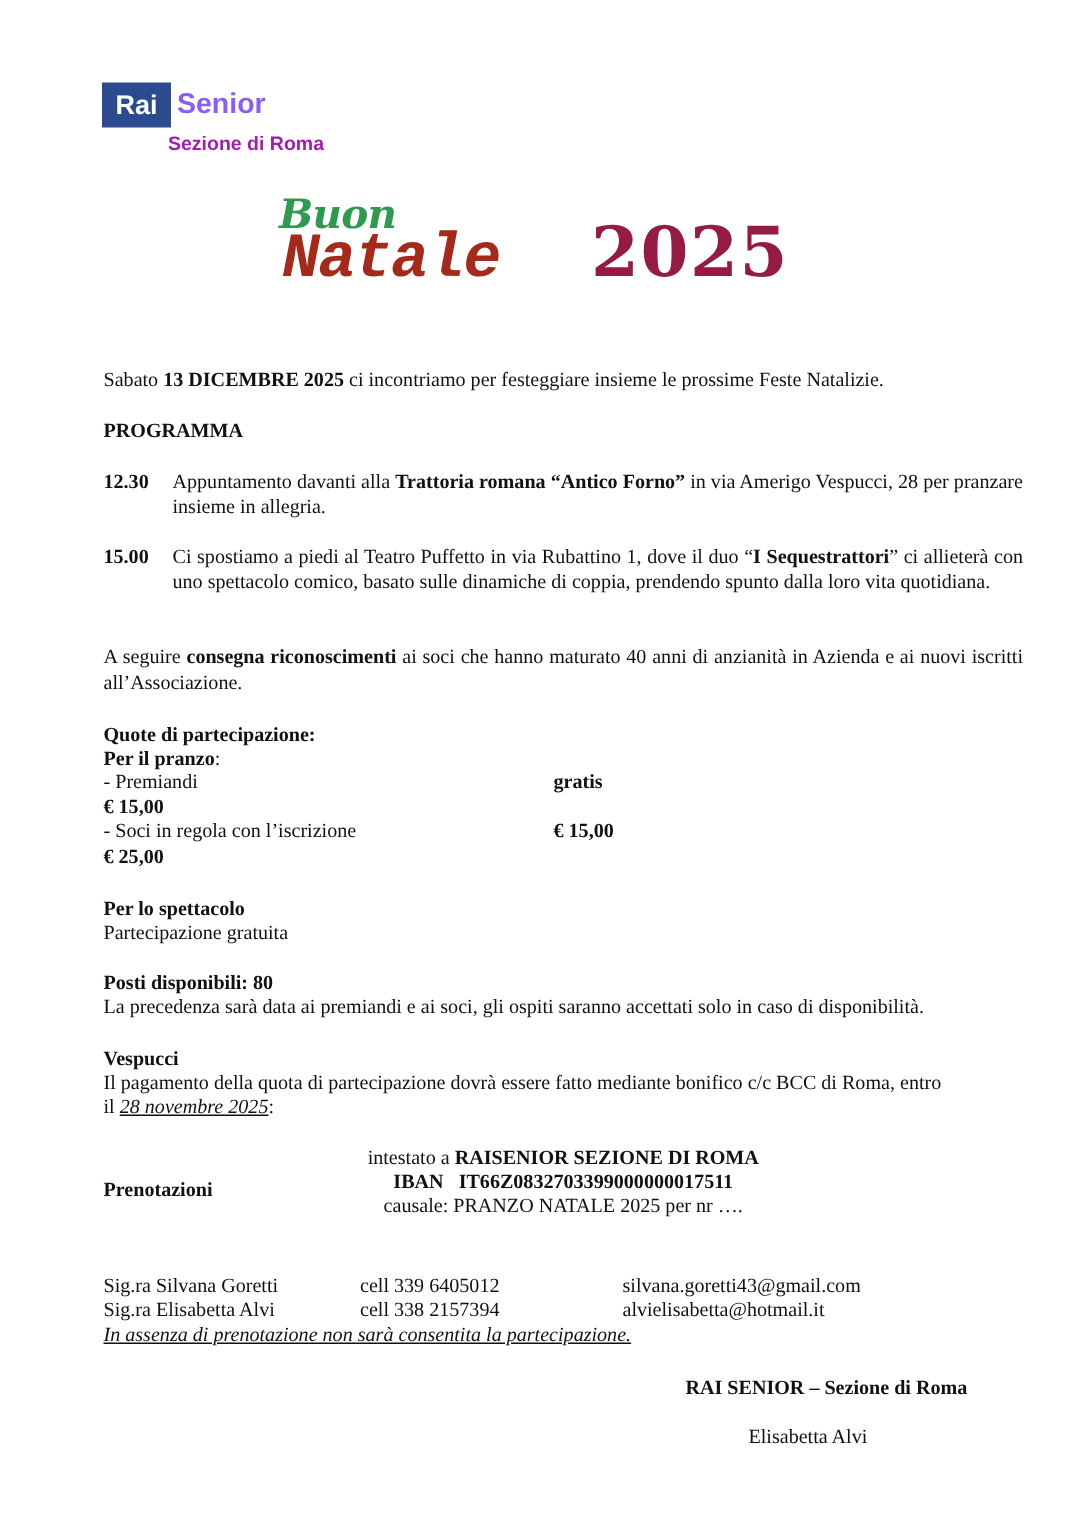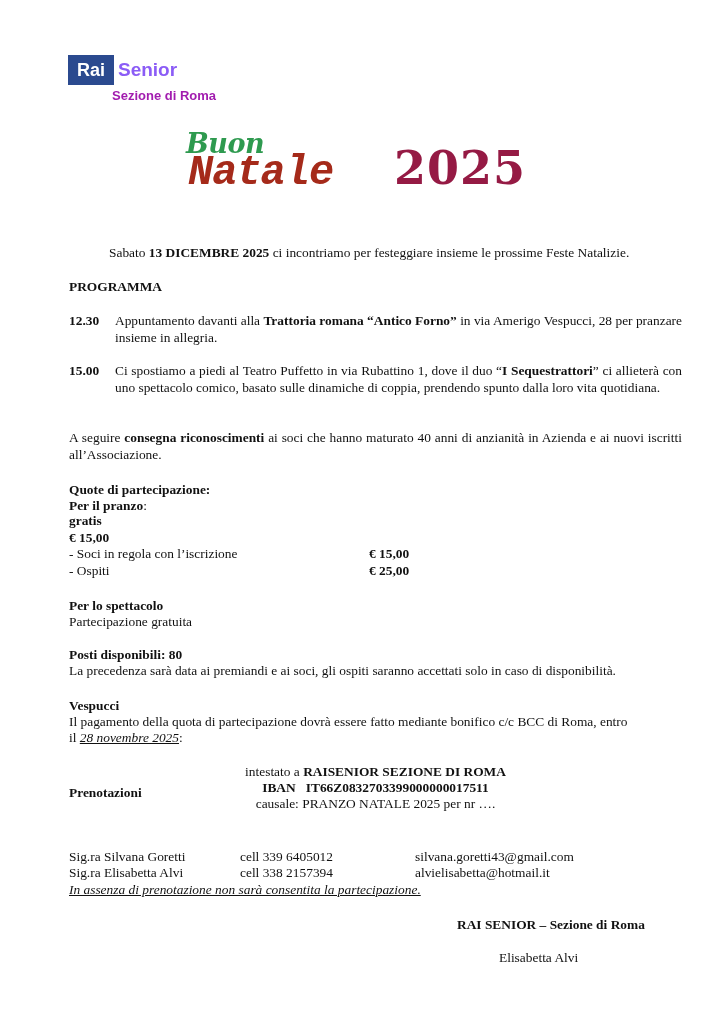--- a/index.html
+++ b/index.html
@@ -39,21 +39,21 @@
 <div class="abs logo">
   <div class="rai-box">Rai</div>
   <div class="senior">Senior</div>
 </div>
 <div class="abs sezione">Sezione di Roma</div>
 
 <div class="abs buon">Buon</div>
 <div class="abs natale">Natale</div>
 <div class="abs year">2025</div>
 
-<div class="abs line" style="top:244px;margin-left:40px;">
+<div class="abs line" style="top:244px;">
   <span>Sabato </span><span class="b">13 DICEMBRE 2025</span><span> ci incontriamo per festeggiare insieme le prossime Feste Natalizie.</span>
 </div>
 
 <div class="abs line b" style="top:278px;">PROGRAMMA</div>
 
 <div class="abs item-time" style="top:312px;">12.30</div>
 <div class="abs item-text" style="top:312px;">
   <span>Appuntamento davanti alla </span><span class="b">Trattoria romana “Antico Forno”</span><span> in via Amerigo Vespucci, 28 per pranzare insieme in allegria.</span>
 </div>
 
@@ -64,31 +64,31 @@
 
 <div class="abs para" style="top:429px;">
   <span>A seguire </span><span class="b">consegna riconoscimenti</span><span> ai soci che hanno maturato 40 anni di anzianità in Azienda e ai nuovi iscritti all’Associazione.</span>
 </div>
 
 <div class="abs line b" style="top:481px;">Quote di partecipazione:</div>
 <div class="abs line" style="top:497px;">
   <span class="b">Per il pranzo</span><span>:</span>
 </div>
 <div class="abs price-row" style="top:513px;">
+  <span class="lbl">- Premiandi</span>
     <span class="val">gratis</span>
 </div>
 <div class="abs price-row" style="top:530px;">
     <span class="val">€ 15,00</span>
 </div>
 <div class="abs price-row" style="top:546px;">
   <span class="lbl">- Soci in regola con l’iscrizione</span>
     <span class="val">€ 15,00</span>
 </div>
 <div class="abs price-row" style="top:563px;">
-  <span class="lbl">- Ospiti</span>
     <span class="val">€ 25,00</span>
 </div>
 
 <div class="abs line b" style="top:597px;">Per lo spettacolo</div>
 <div class="abs line" style="top:613px;">Partecipazione gratuita</div>
 
 <div class="abs line b" style="top:646px;">Posti disponibili: 80</div>
 <div class="abs line" style="top:662px;">La precedenza sarà data ai premiandi e ai soci, gli ospiti saranno accettati solo in caso di disponibilità.</div>
 
 <div class="abs line b" style="top:697px;">Vespucci</div>

